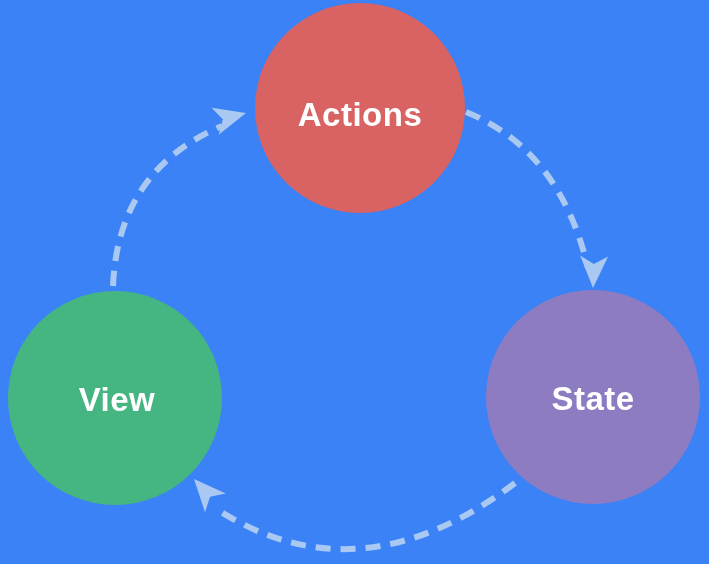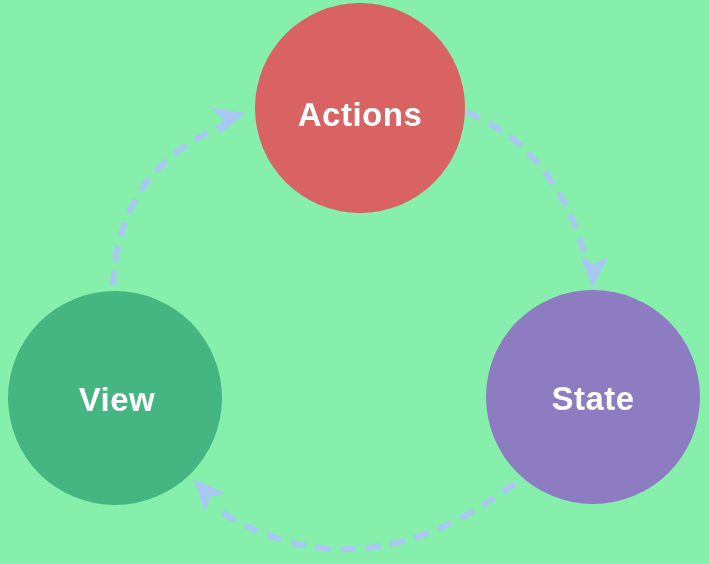--- a/index.html
+++ b/index.html
@@ -4,21 +4,21 @@
 <style>
   html, body {
     margin: 0;
     padding: 0;
     background: #ffffff;
   }
   .stage {
     position: relative;
     width: 709px;
     height: 564px;
-    background: #86efac;
+    background: #3b82f6;
     overflow: hidden;
   }
   svg.flow-diagram {
     display: block;
     width: 709px;
     height: 564px;
   }
   .node-label {
     font-family: "Liberation Sans", "DejaVu Sans", sans-serif;
     font-weight: bold;

